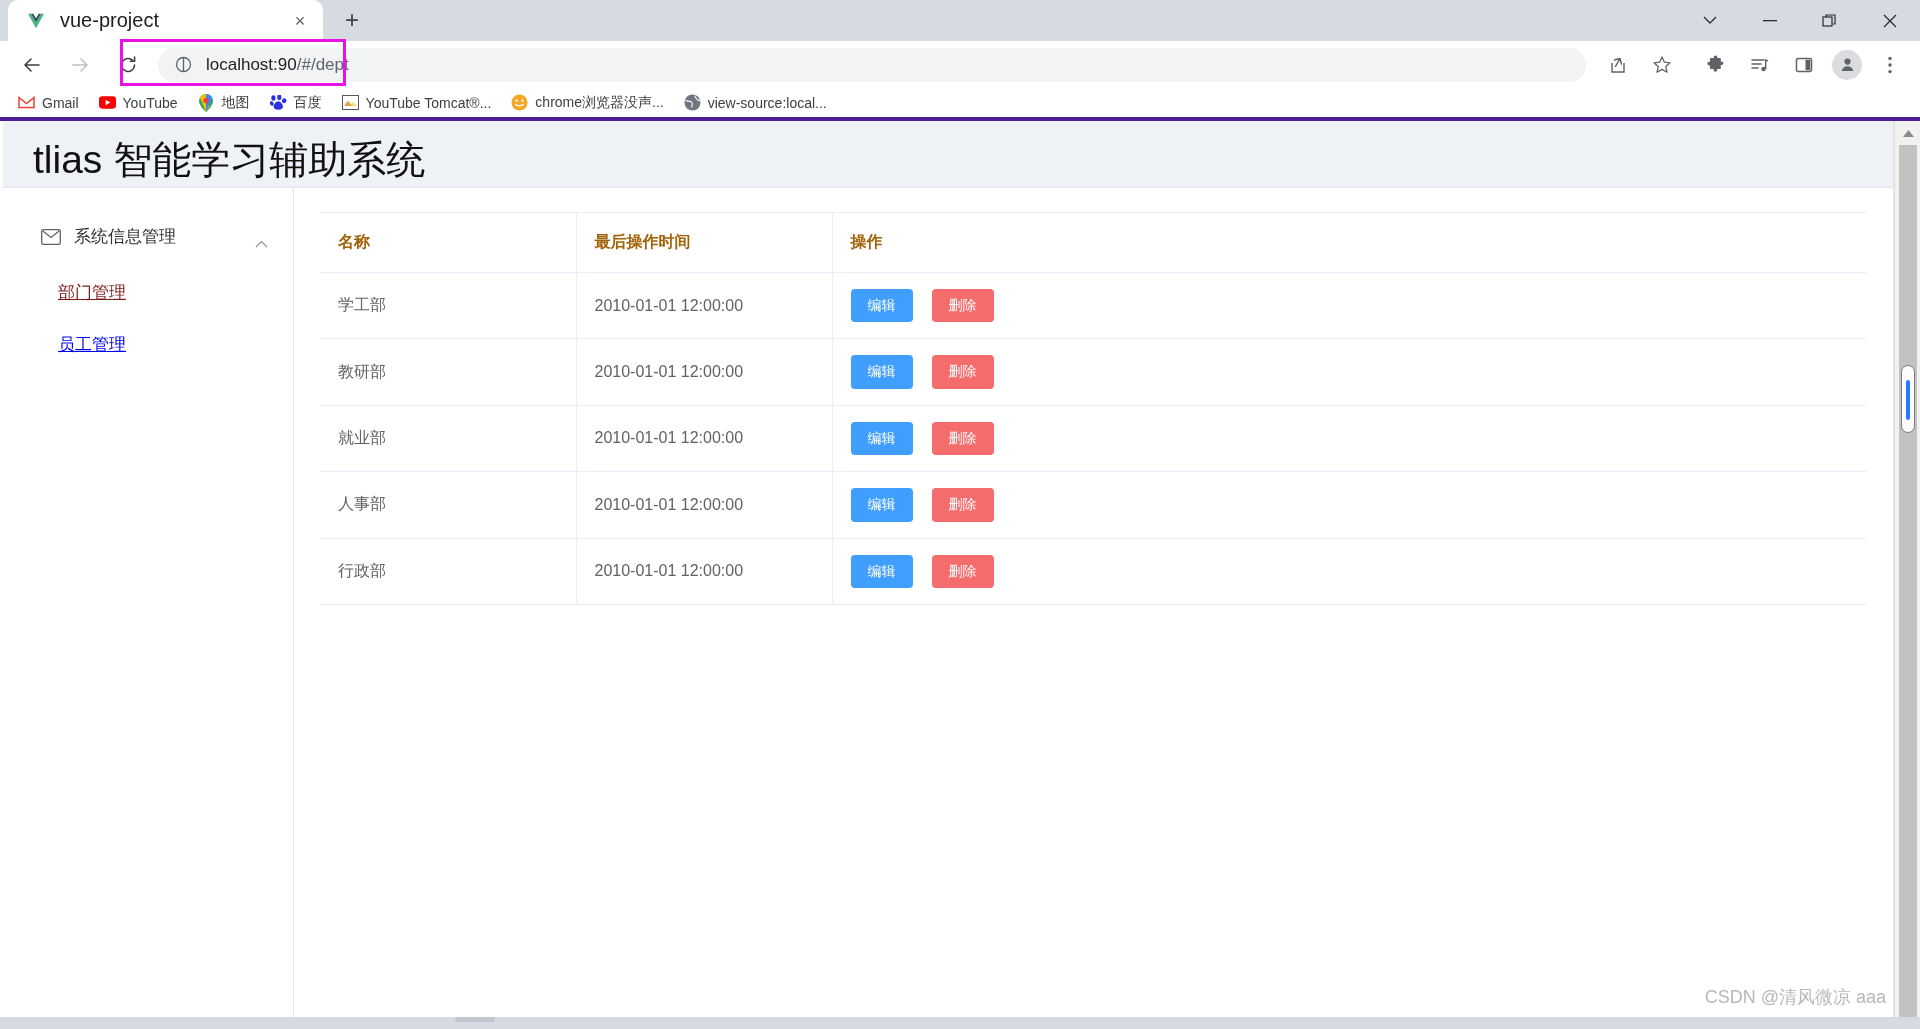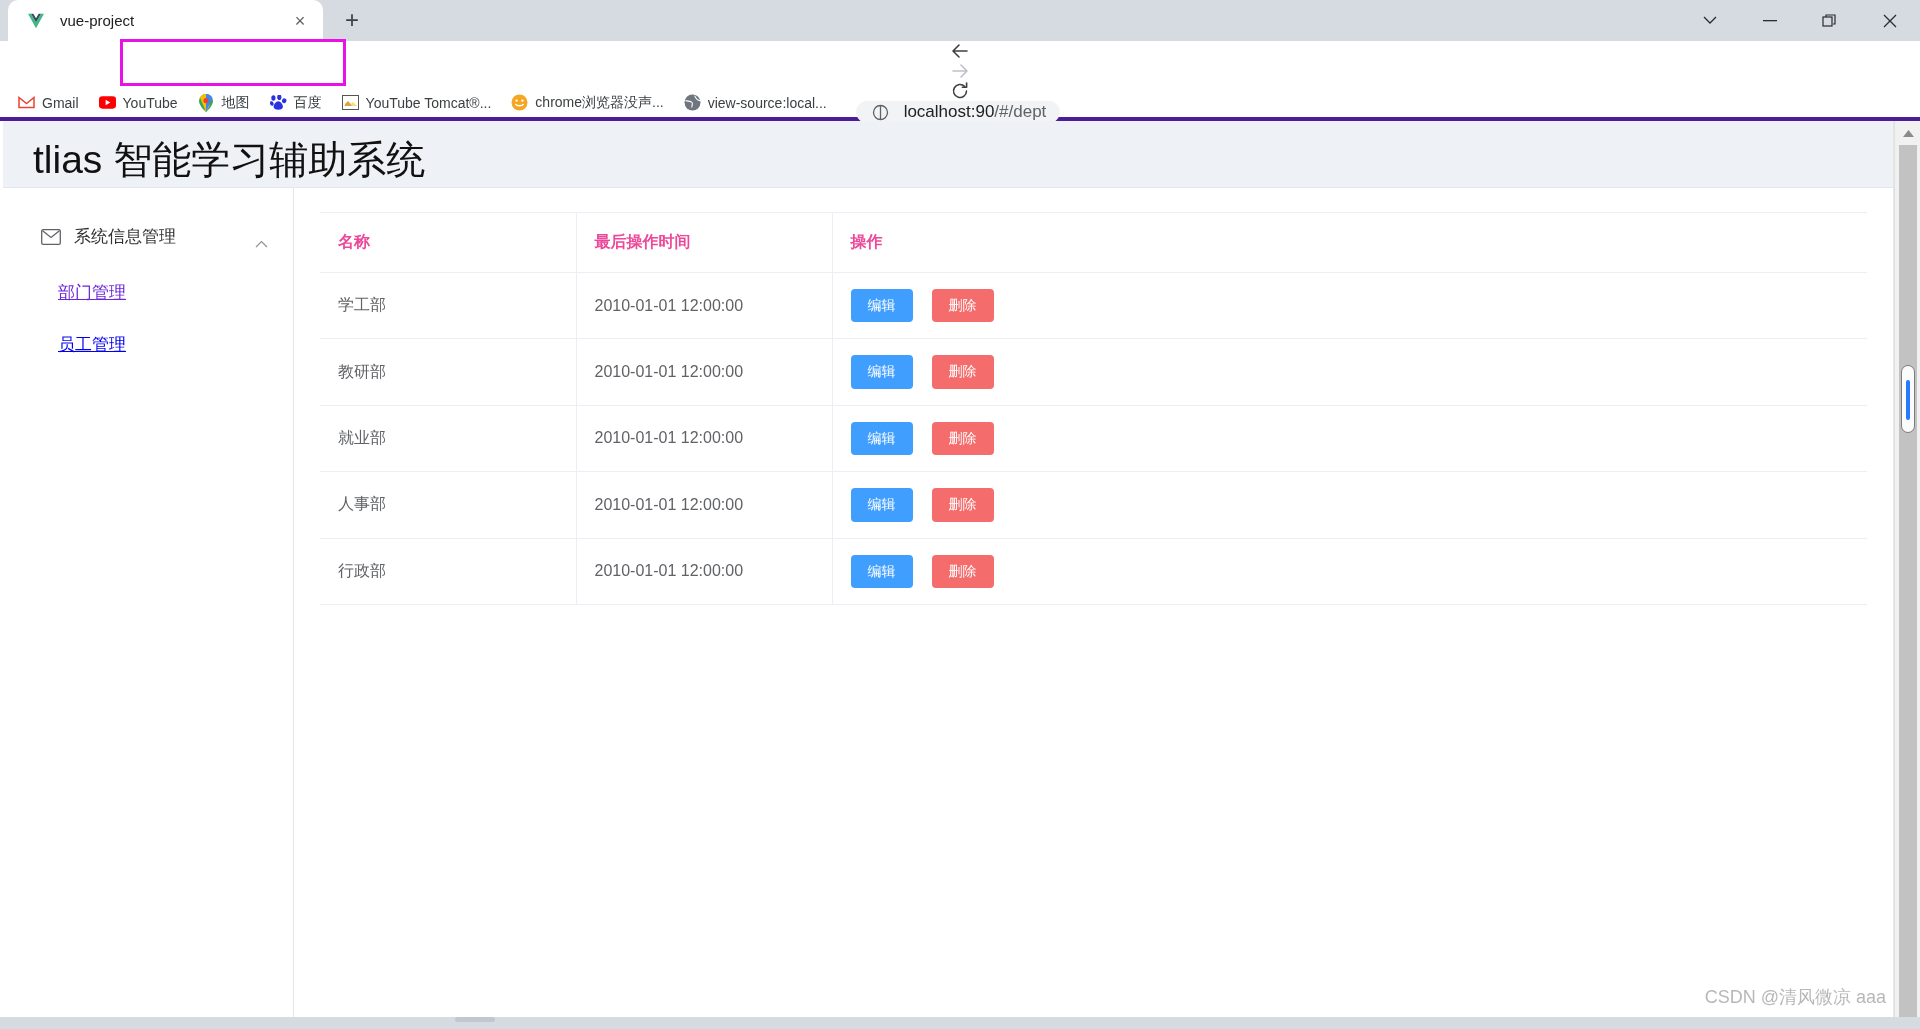--- a/index.html
+++ b/index.html
@@ -26,21 +26,21 @@
     width: 315px; height: 41px;
     background: #ffffff;
     border-radius: 10px 10px 0 0;
     display: flex; align-items: center;
     padding: 0 10px 0 18px;
     position: relative;
   }
   .tab-favicon { width: 20px; height: 20px; flex: 0 0 20px; display:flex; align-items:center; justify-content:center;}
   .tab-title {
     flex: 1;
-    font-size: 15px;
+    font-size: 20px;
     color: #202124;
     margin-left: 14px;
     white-space: nowrap; overflow: hidden; text-overflow: ellipsis;
   }
   .tab-close {
     width: 26px; height: 26px; border-radius: 50%;
     display: flex; align-items: center; justify-content: center;
     color: #5f6368; font-size: 18px; line-height: 1;
     cursor: pointer;
   }
@@ -58,21 +58,20 @@
     display: flex; align-items: center; justify-content: center;
     color: #2b2b2b; cursor: pointer;
   }
 
   .toolbar {
     height: 47px;
     background: #ffffff;
     display: flex; align-items: center;
     padding: 0 8px;
     position: relative;
-    flex-direction: column;
   }
   .navbtn {
     width: 36px; height: 36px; margin: 0 6px;
     display: flex; align-items: center; justify-content: center;
     color: #5f6368; cursor: pointer;
   }
   .navbtn.disabled { color: #bdc1c6; }
   .omnibox {
     flex: 1;
     height: 34px;
@@ -189,38 +188,38 @@
   .submenu-item {
     height: 52px;
     display: flex; align-items: center;
     padding-left: 58px;
     font-size: 17px;
   }
   .submenu-item a {
     text-decoration: underline;
     cursor: pointer;
   }
-  .link-visited { color: #6d28d9; }
+  .link-visited { color: #7f1d1d; }
   .link-normal  { color: #0000ee; }
 
   .content {
     flex: 1;
     padding: 24px 26px 0 26px;
     background: #ffffff;
     min-width: 0;
   }
   table.dept-table {
     width: 100%;
     border-collapse: collapse;
     font-size: 16px;
     background: #fff;
   }
   table.dept-table th {
     text-align: left;
-    color: #ec4899;
+    color: #a16207;
     font-weight: bold;
     font-size: 16px;
     padding: 19px 0 19px 18px;
     border-bottom: 1px solid #ebeef5;
     background: #fff;
   }
   table.dept-table td {
     color: #606266;
     padding: 16px 0 16px 18px;
     border-bottom: 1px solid #ebeef5;

